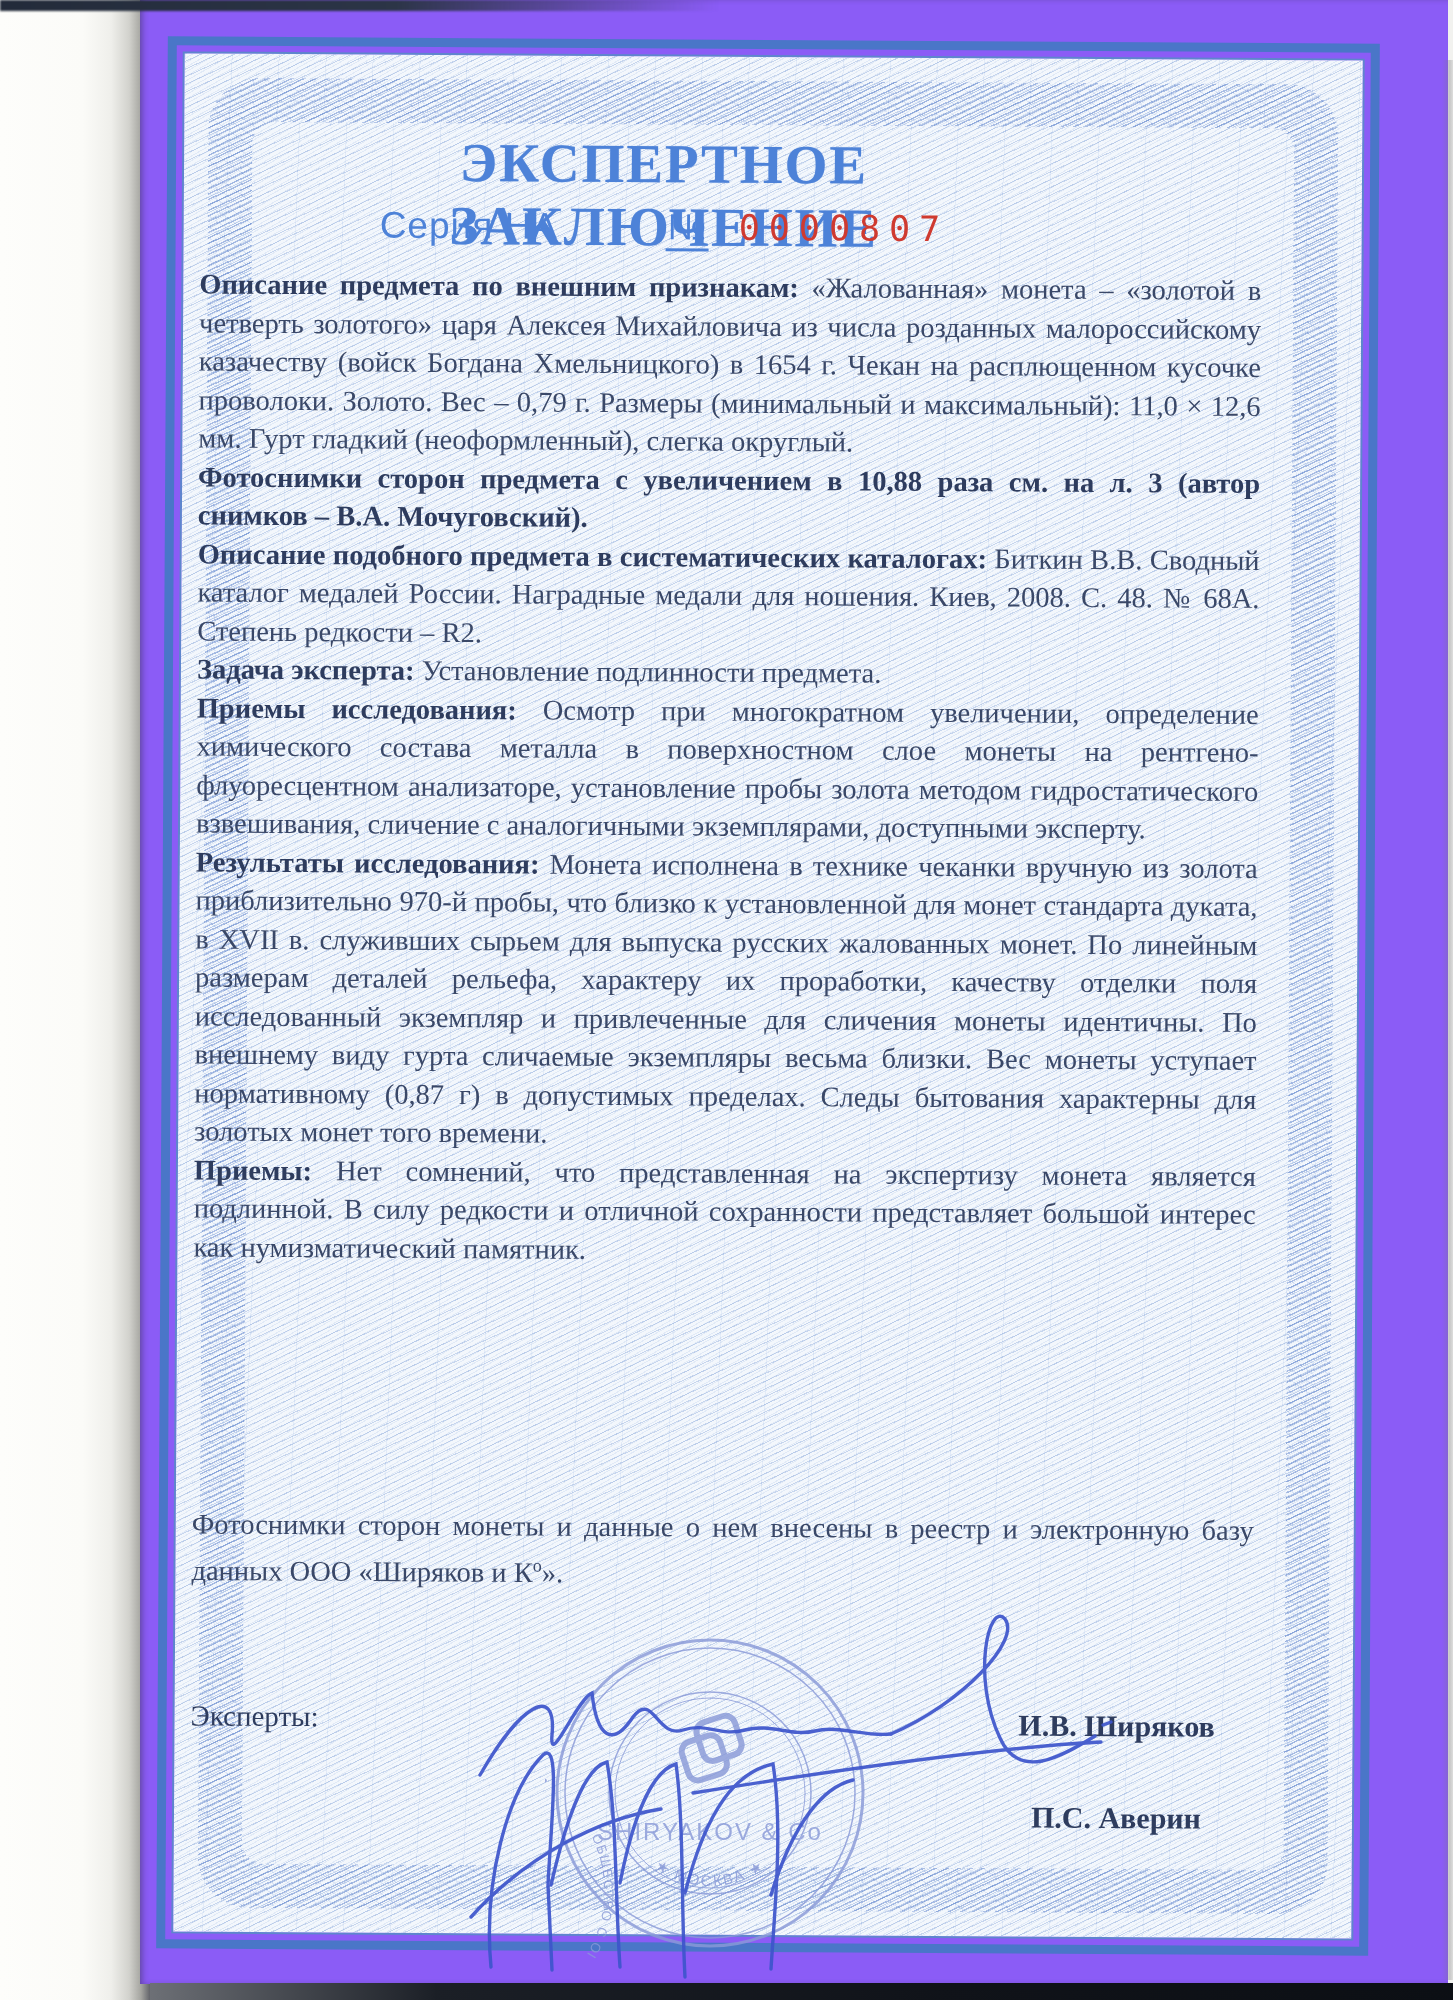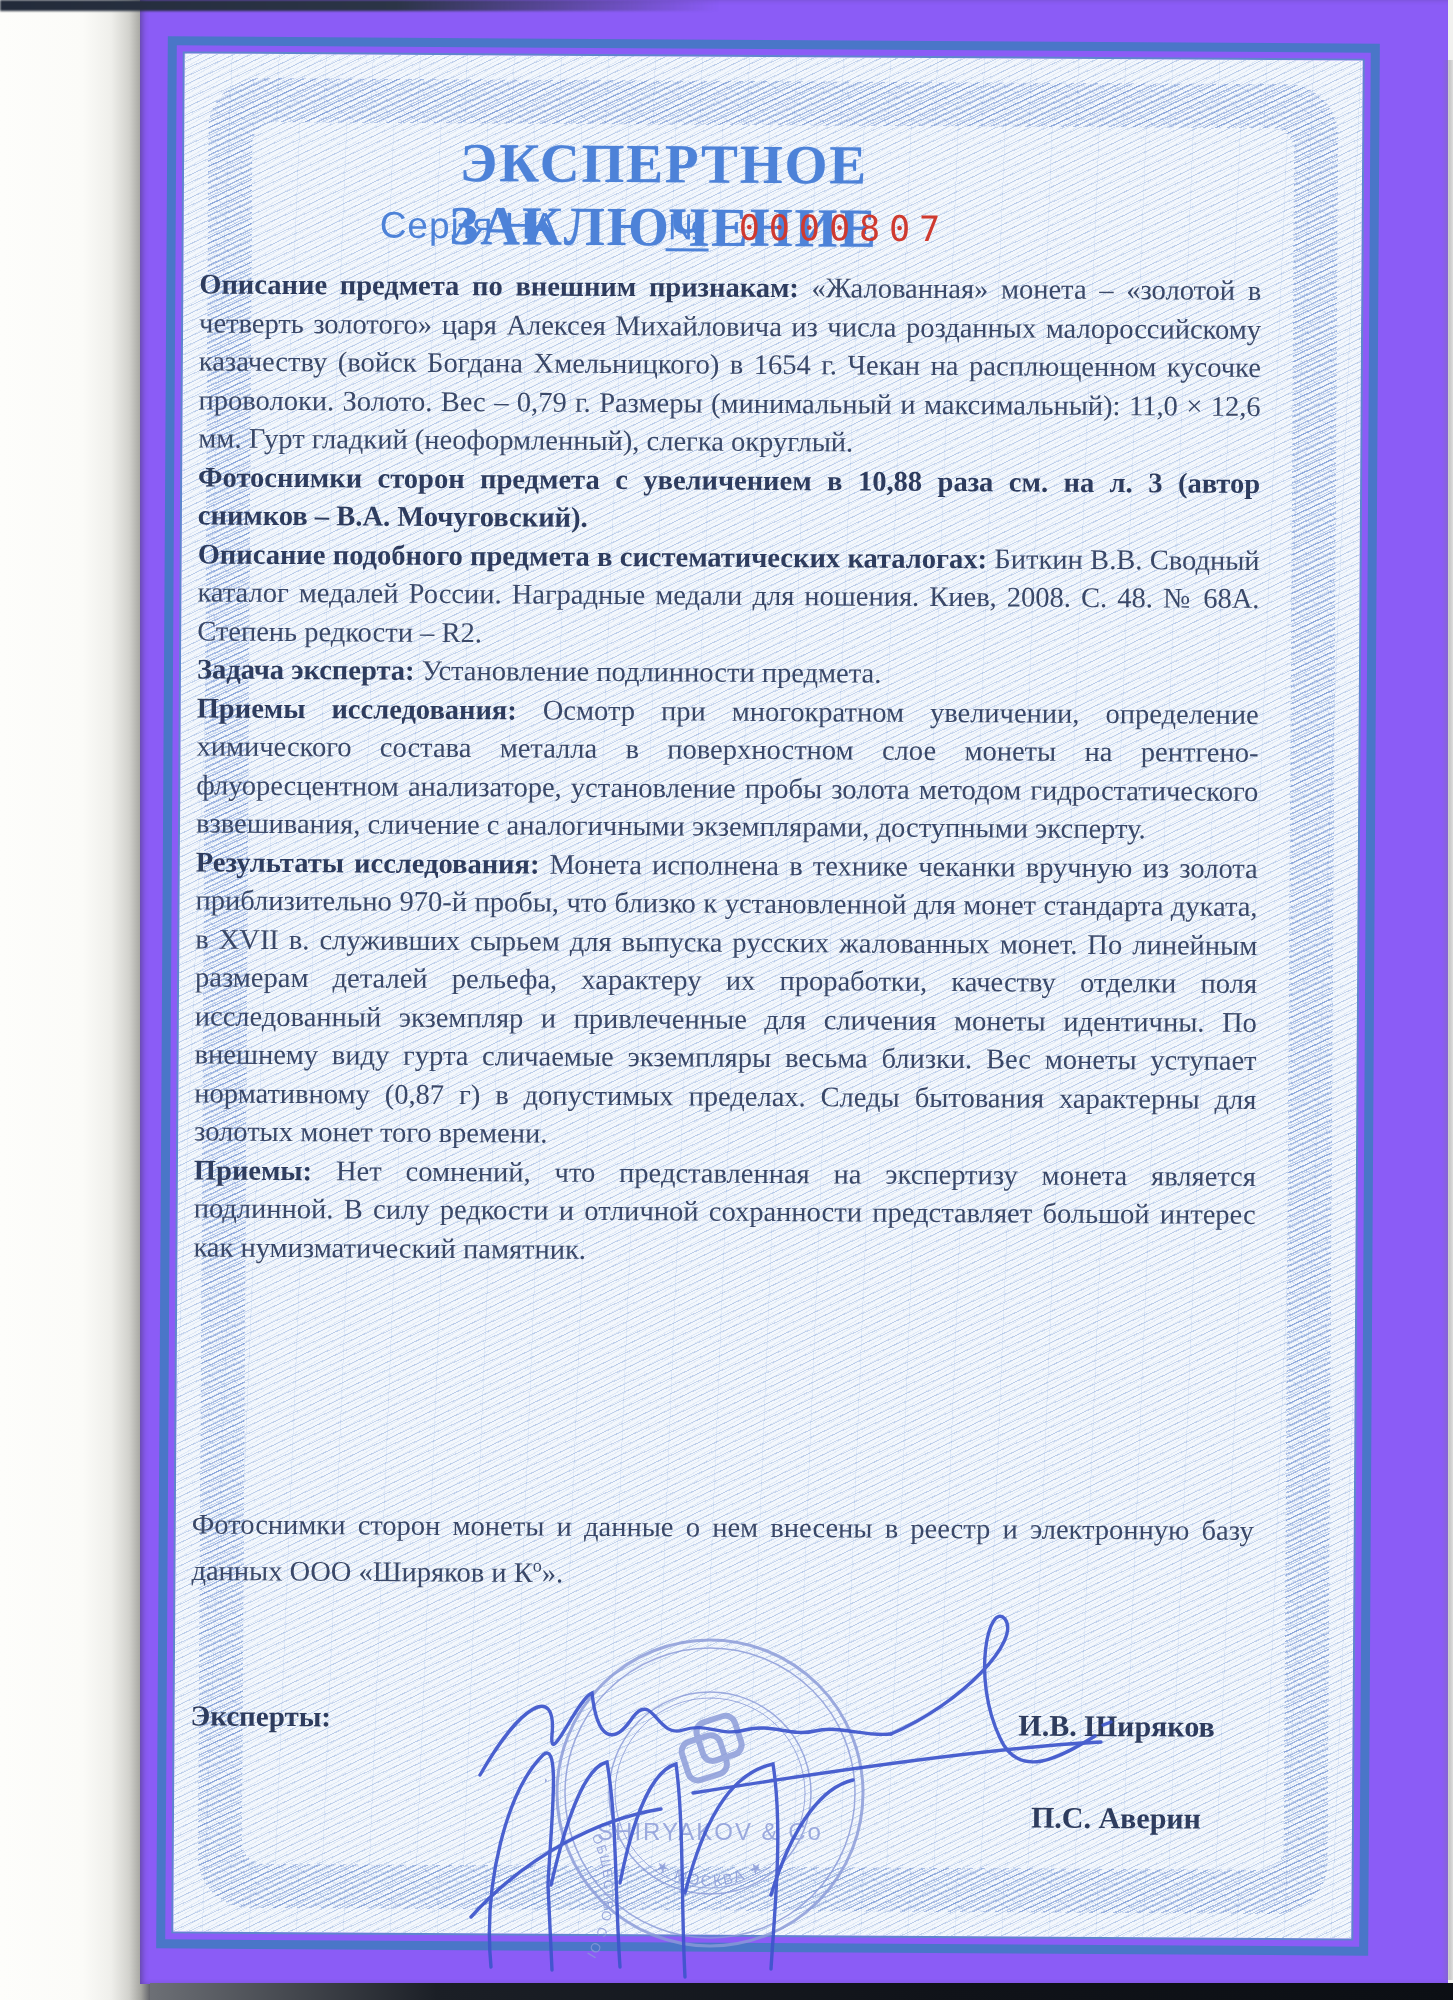--- a/index.html
+++ b/index.html
@@ -93,21 +93,21 @@
   .text-area p{margin:0;}
   .text-area b{color:#2e3c5e;}
   .registry-note{
     position:absolute;left:16px;top:1452px;width:1062px;z-index:2;
     font-size:28.5px;line-height:38.5px;color:#3a4868;text-align:justify;
   }
   .registry-note sup{font-size:18px;}
   
   .experts-label{
     position:absolute;left:16px;top:1646px;z-index:2;
-    font-size:29px;font-weight:bold;color:#2e3c5e;
+    font-size:29px;font-weight:normal;color:#2e3c5e;
   }
   .expert-name-1{
     position:absolute;left:822px;top:1650px;width:240px;z-index:2;text-align:center;
     font-size:30px;font-weight:bold;color:#2e3c5e;
   }
   .expert-name-2{
     position:absolute;left:822px;top:1742px;width:240px;z-index:2;text-align:center;
     font-size:30px;font-weight:bold;color:#2e3c5e;
   }
   

